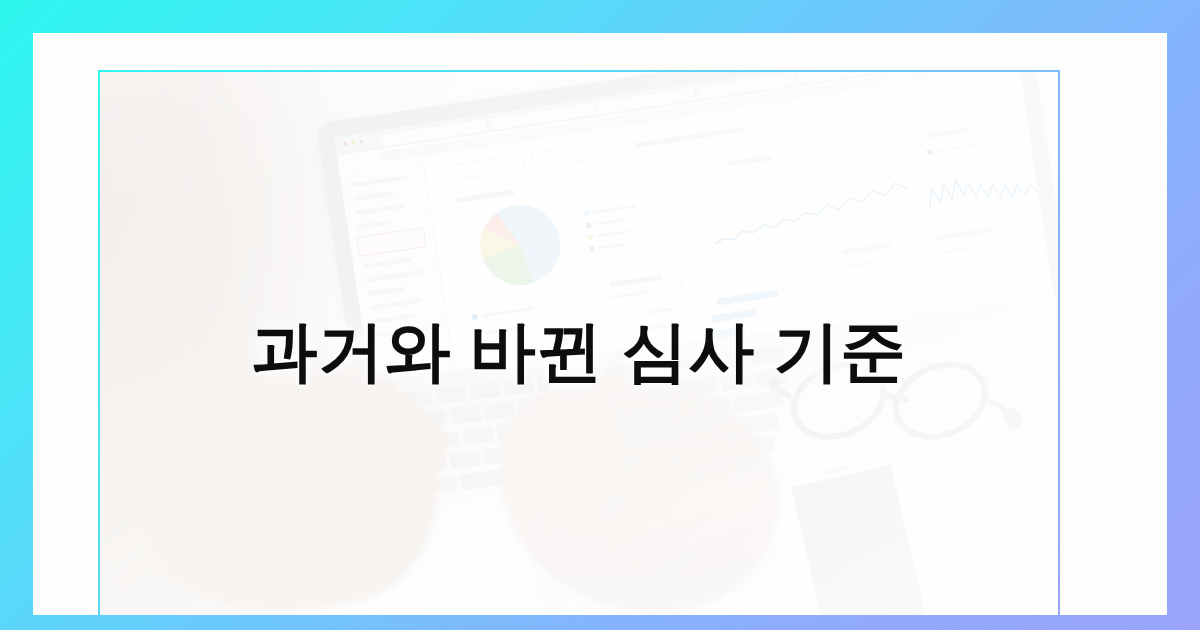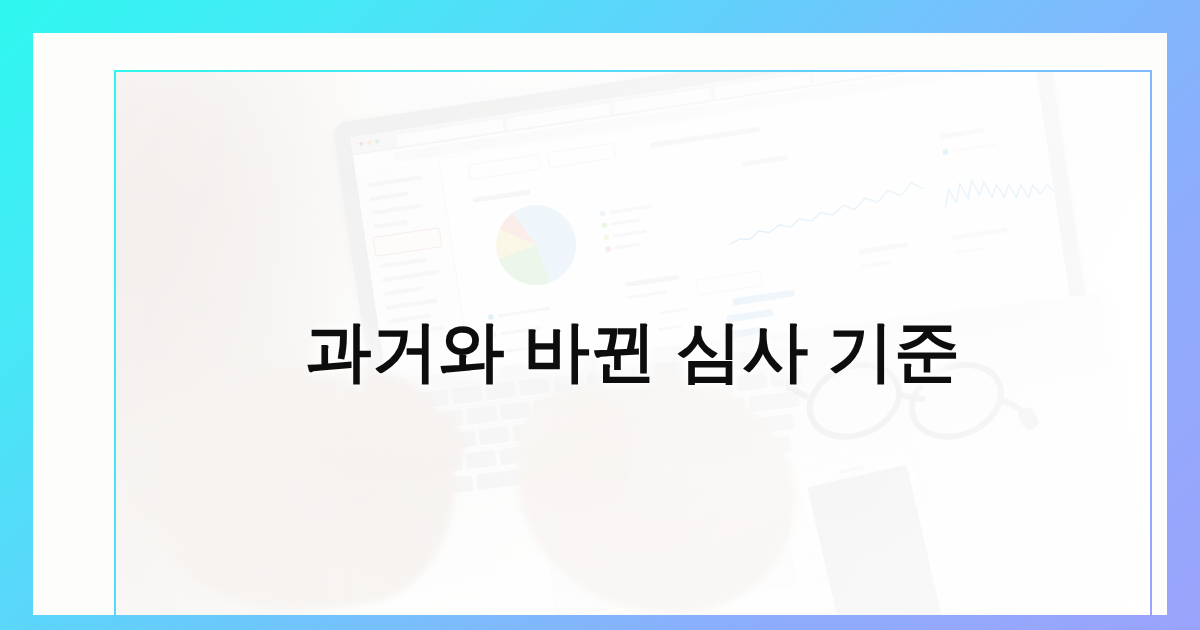--- a/index.html
+++ b/index.html
@@ -34,23 +34,23 @@
     top: 33px;
     right: 33px;
     bottom: 15px;
     background: #fdfdfc;
     overflow: hidden;
   }
 
   
   .photo-frame {
     position: absolute;
-    left: 81px;
+    left: 65px;
     top: 37px;
-    width: 1038px;
+    width: 962px;
     height: 547px;
     box-sizing: border-box;
     border: 2px solid transparent;
     border-image: linear-gradient(135deg,
                   #2ef7ef 0%,
                   #5fd2fb 42%,
                   #86b3fc 72%,
                   #9aa3fb 100%) 1;
     overflow: hidden;
     background: #fbfaf9;

